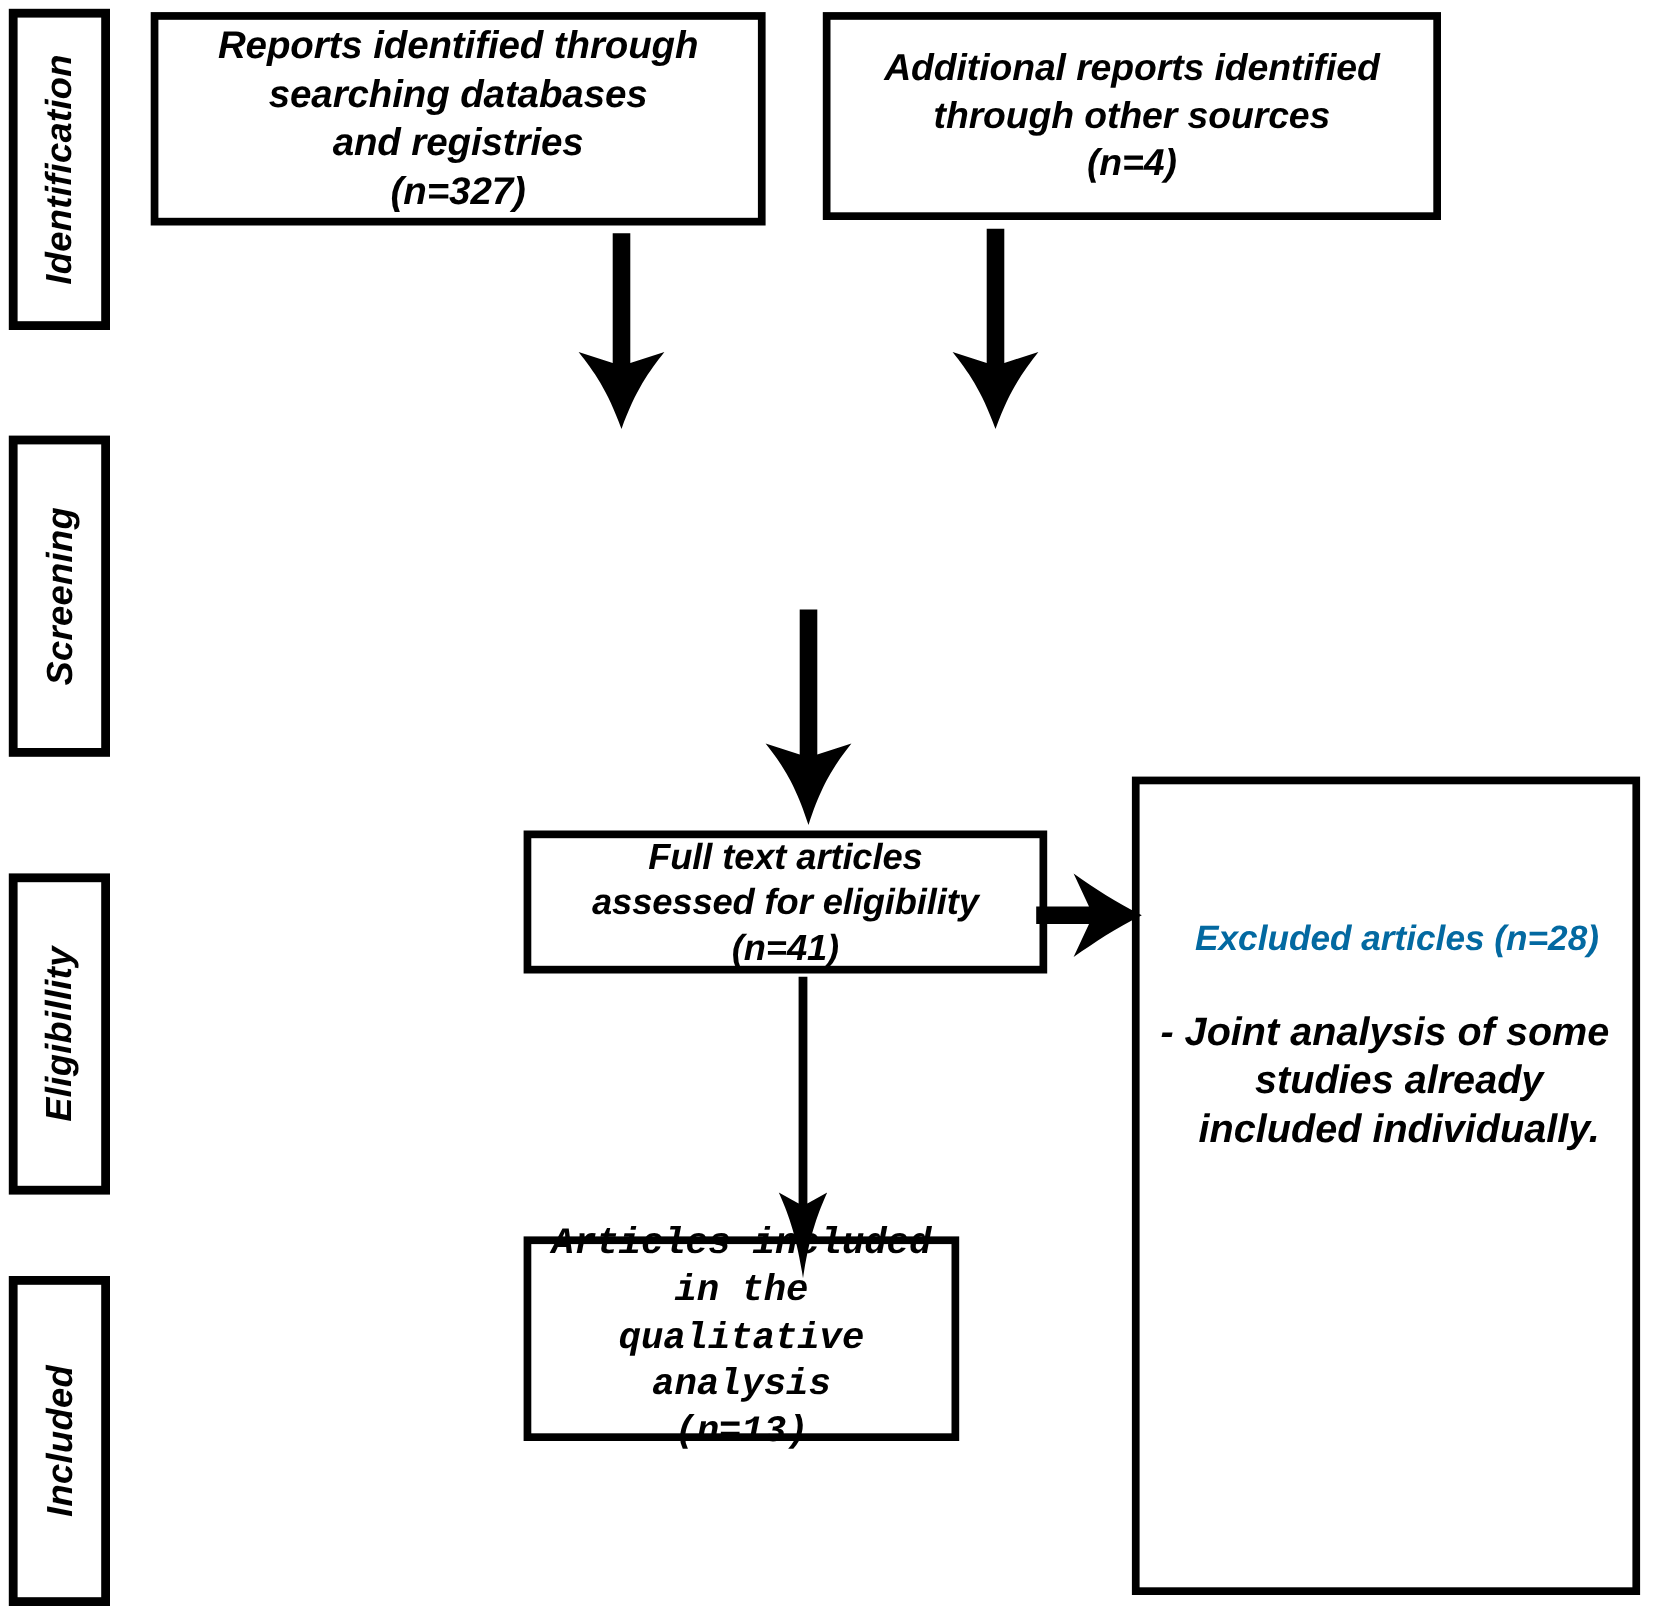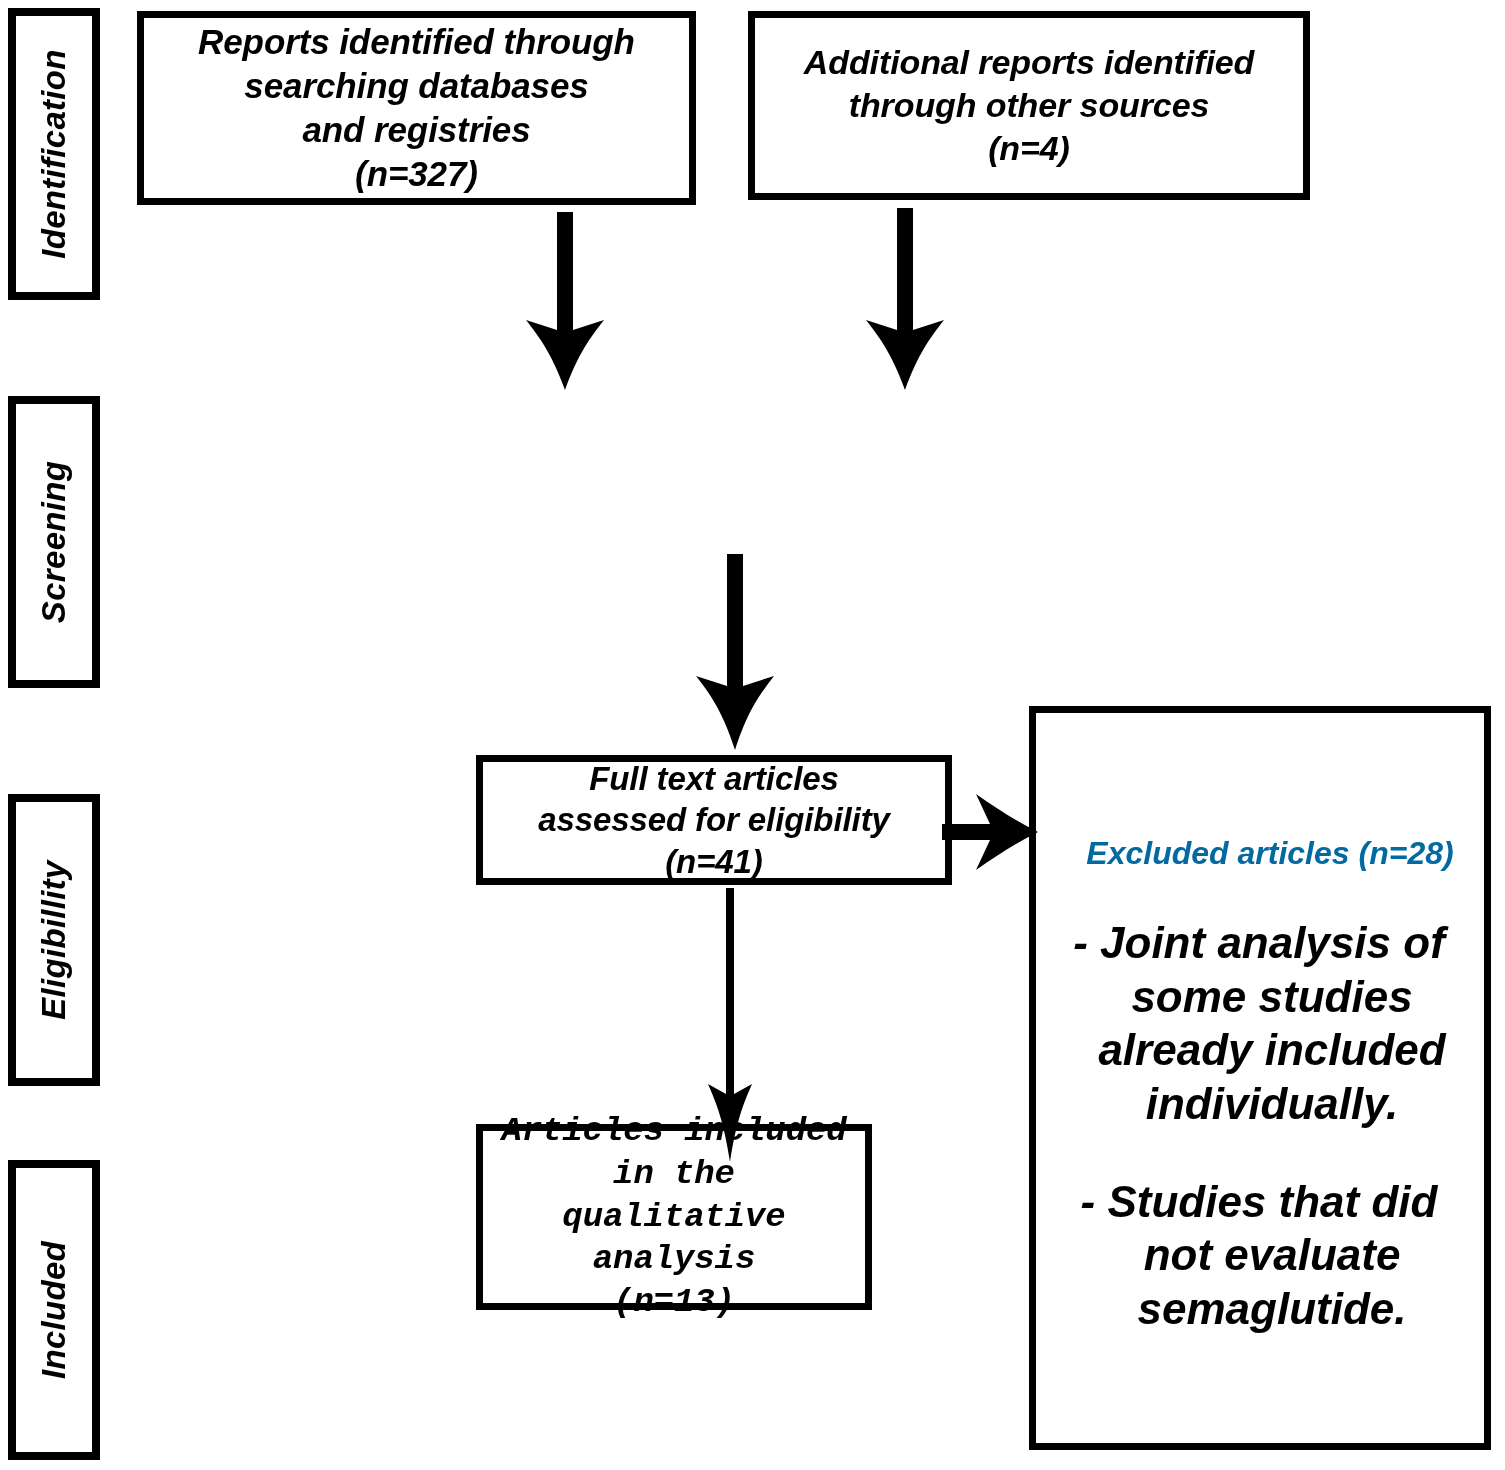--- a/index.html
+++ b/index.html
@@ -82,21 +82,21 @@
   #box-included     { left:476px; top:1124px; width:396px;  height:186px;font-family:Liberation Mono, monospace; }
   #box-included .txt     { font-size: 34px; }
 
   #box-excluded     { left:1029px; top:706px; width:462px;  height:744px;
                       display:block; padding:30px 18px 0 16px; }
   #box-excluded .exc-title {
     font-size: 32px; font-weight: bold; font-style: italic;
     color:#0369a1; margin: 92px 0 0 22px;
   }
   #box-excluded .exc-item {
-    font-size: 44px; font-weight: bold; font-style: italic;
+    font-size: 36px; font-weight: bold; font-style: italic;
     color:#000; line-height: 1.22; margin-top: 44px;
     padding-left: 26px; text-indent: -26px;
     white-space: pre-line;
   }
 
   
   #stage-identification { left:8px;  top:8px;    width:92px;  height:292px; }
   #stage-screening      { left:8px;  top:396px;  width:92px;  height:292px; }
   #stage-eligibility    { left:8px;  top:794px;  width:92px;  height:292px; }
   #stage-included       { left:8px;  top:1160px; width:92px;  height:300px; }
@@ -151,21 +151,20 @@
 
   <div class="fbox" id="box-included">
     <div class="txt">Articles included in the
 qualitative analysis
 (n=13)</div>
   </div>
 
   <div class="fbox" id="box-excluded">
     <div class="exc-title">Excluded articles (n=28)</div>
     <div class="exc-item">- Joint analysis of  some studies already included individually.</div>
-    <div class="exc-item">- Studies that did not evaluate semaglutide.</div>
   </div>
 
   <div class="arrow" id="arrow-db-to-screen">
     <svg width="90" height="178" viewBox="0 0 90 178" aria-hidden="true">
       <path d="M37 0 H53 V118 H53 L84 108 C70 126 58 142 45 178 C32 142 20 126 6 108 L37 118 Z" fill="#000000"></path>
     </svg>
   </div>
 
   <div class="arrow" id="arrow-other-to-screen">
     <svg width="90" height="182" viewBox="0 0 90 182" aria-hidden="true">

